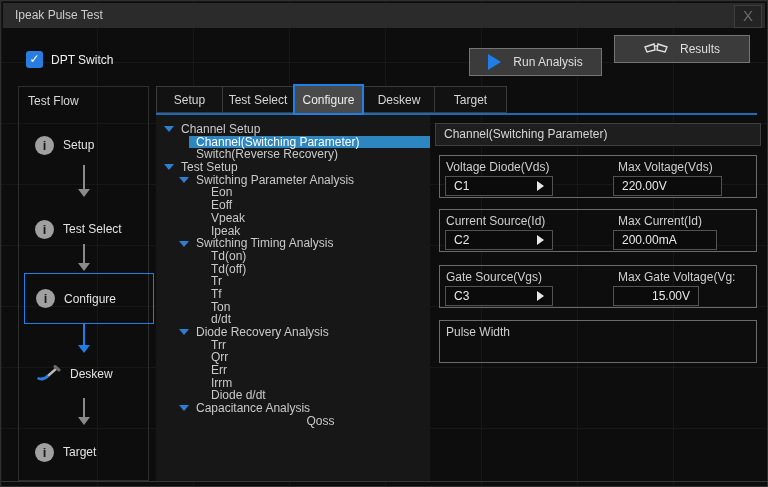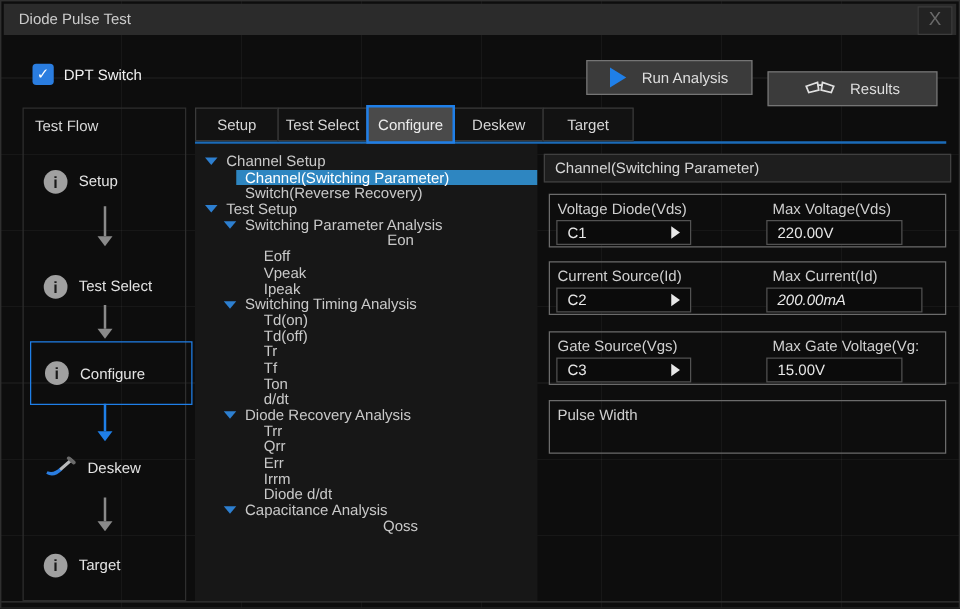--- a/index.html
+++ b/index.html
@@ -19,21 +19,21 @@
   
   .dpt-row{left:25px;top:50px;display:flex;align-items:center;gap:8px;}
   .checkbox{width:17px;height:17px;background:#2a7de0;border-radius:3px;color:#fff;font-size:12px;
     line-height:17px;text-align:center;}
   .dpt-label{font-size:12px;color:#f0f0f0;}
 
   
   .tool-btn{height:28px;background:#3b3b3b;border:1px solid #757575;display:flex;align-items:center;
     justify-content:center;gap:12px;color:#dedede;font-size:12px;box-sizing:border-box;}
   .btn-run{left:468px;top:47px;width:133px;}
-  .btn-results{left:613px;top:56px;width:136px;}
+  .btn-results{left:613px;top:34px;width:136px;}
   .play-icon{width:0;height:0;border-top:8px solid transparent;border-bottom:8px solid transparent;
     border-left:13px solid #1f7fe8;}
 
   
   .flow-panel{left:17px;top:85px;width:129px;height:393px;border:1px solid #2e2e2e;}
   .flow-title{position:absolute;left:9px;top:7px;font-size:12px;color:#d8d8d8;}
   .flow-step{position:absolute;left:0;width:100%;height:24px;display:flex;align-items:center;gap:9px;
     padding-left:16px;box-sizing:border-box;}
   .flow-label{font-size:12px;color:#e3e3e3;white-space:nowrap;}
   .info-icon{width:19px;height:19px;border-radius:50%;background:#a0a0a0;color:#1a1a1a;font-size:13px;
@@ -78,21 +78,21 @@
   .input{position:absolute;top:20px;height:20px;background:#0b0b0b;border:1px solid #525252;box-sizing:border-box;
     display:flex;align-items:center;padding:0 8px;color:#e8e8e8;font-size:12px;}
   .bottom-line{left:0;top:480px;width:768px;height:1px;background:#373737;}
 </style>
 </head>
 <body>
 
 <div class="dialog">
 
   <div class="abs title-bar">
-    <span class="title-text">Diode Pulse Test</span>
+    <span class="title-text">Ipeak Pulse Test</span>
     <div class="close-btn">
       <span>X</span>
     </div>
   </div>
 
   <div class="abs dpt-row">
     <div class="checkbox">
       <span>✓</span>
     </div>
     <span class="dpt-label">DPT Switch</span>
@@ -181,21 +181,21 @@
         <span class="tree-label">Switch(Reverse Recovery)</span>
       </div>
       <div class="tree-row" style="padding-left: 8px;">
         <span class="tree-expander"></span>
         <span class="tree-label">Test Setup</span>
       </div>
       <div class="tree-row" style="padding-left: 23px;">
         <span class="tree-expander"></span>
         <span class="tree-label">Switching Parameter Analysis</span>
       </div>
-      <div class="tree-row" style="padding-left: 55px; justify-content: center;">
+      <div class="tree-row" style="padding-left: 55px;">
         <span class="tree-label">Eon</span>
       </div>
       <div class="tree-row" style="padding-left: 55px;">
         <span class="tree-label">Eoff</span>
       </div>
       <div class="tree-row" style="padding-left: 55px;">
         <span class="tree-label">Vpeak</span>
       </div>
       <div class="tree-row" style="padding-left: 55px;">
         <span class="tree-label">Ipeak</span>
@@ -264,33 +264,33 @@
     </div>
   </div>
 
   <div class="group" style="top:208px;">
     <span class="fld-label" style="left:6px;">Current Source(Id)</span>
     <span class="fld-label" style="left:178px;">Max Current(Id)</span>
     <div class="dropdown" style="left:5px;">
       <span>C2</span>
       <span class="dd-arrow"></span>
     </div>
-    <div class="input" style="left:173px;width:125px;font-style:italic;">
+    <div class="input" style="left:173px;width:104px;">
       <span>200.00mA</span>
     </div>
   </div>
 
   <div class="group" style="top:264px;">
     <span class="fld-label" style="left:6px;">Gate Source(Vgs)</span>
     <span class="fld-label" style="left:178px;width:136px;">Max Gate Voltage(Vg:</span>
     <div class="dropdown" style="left:5px;">
       <span>C3</span>
       <span class="dd-arrow"></span>
     </div>
-    <div class="input" style="left:173px;width:109px;">
+    <div class="input" style="left:173px;width:86px;justify-content:flex-end;">
       <span>15.00V</span>
     </div>
   </div>
 
   <div class="group" style="top:319px;">
     <span class="fld-label" style="left:6px;">Pulse Width</span>
   </div>
 
   <div class="abs bottom-line"></div>
 </div>

